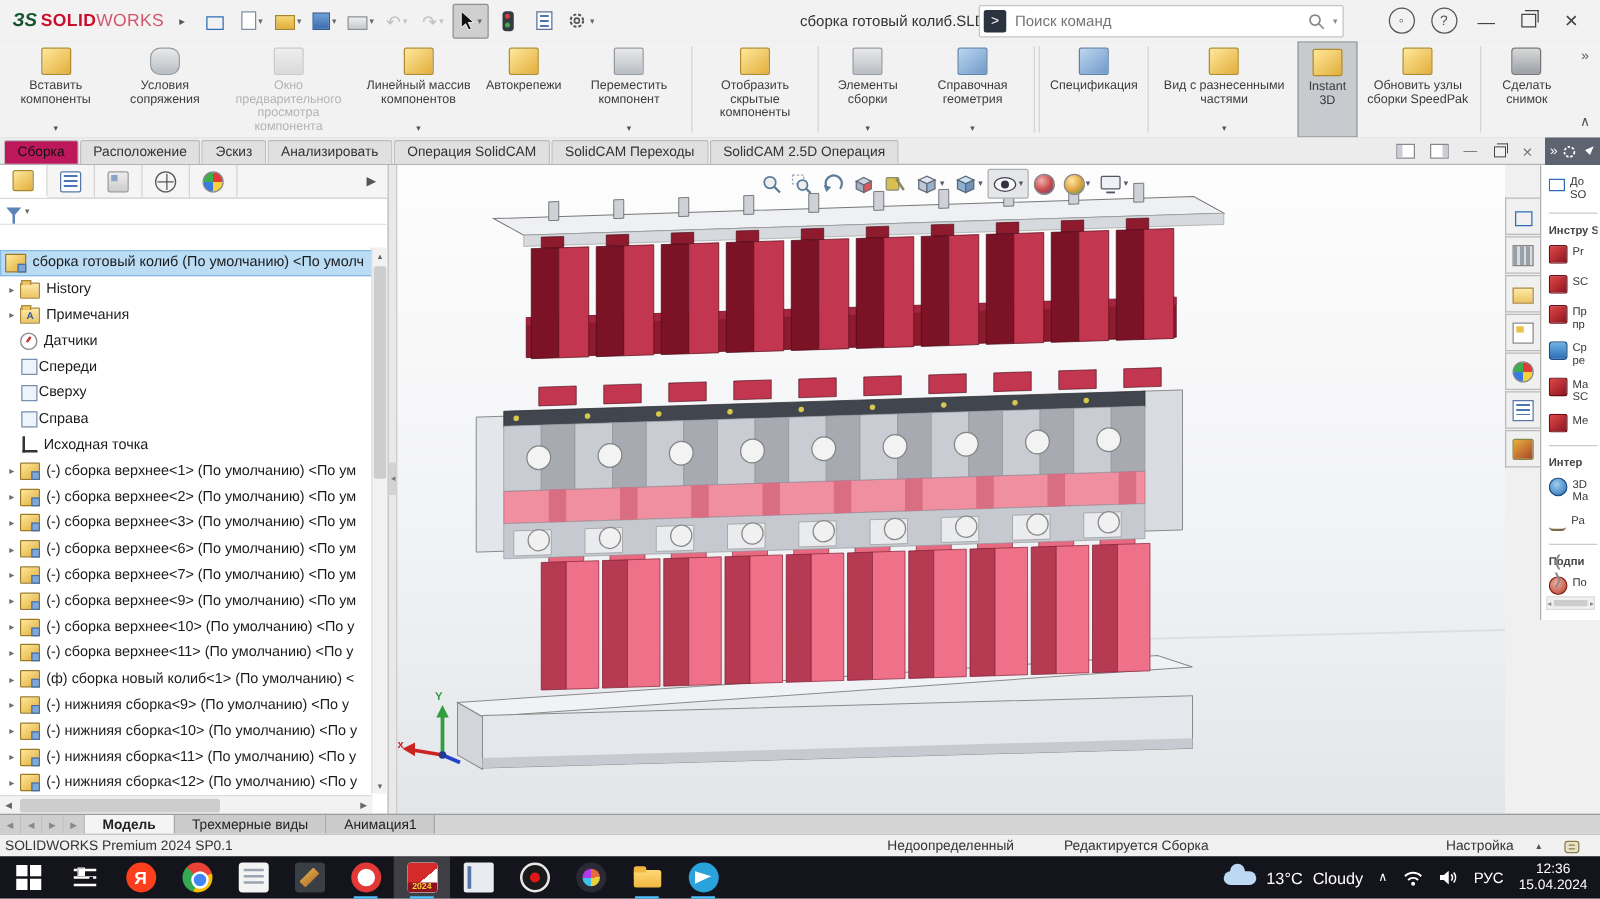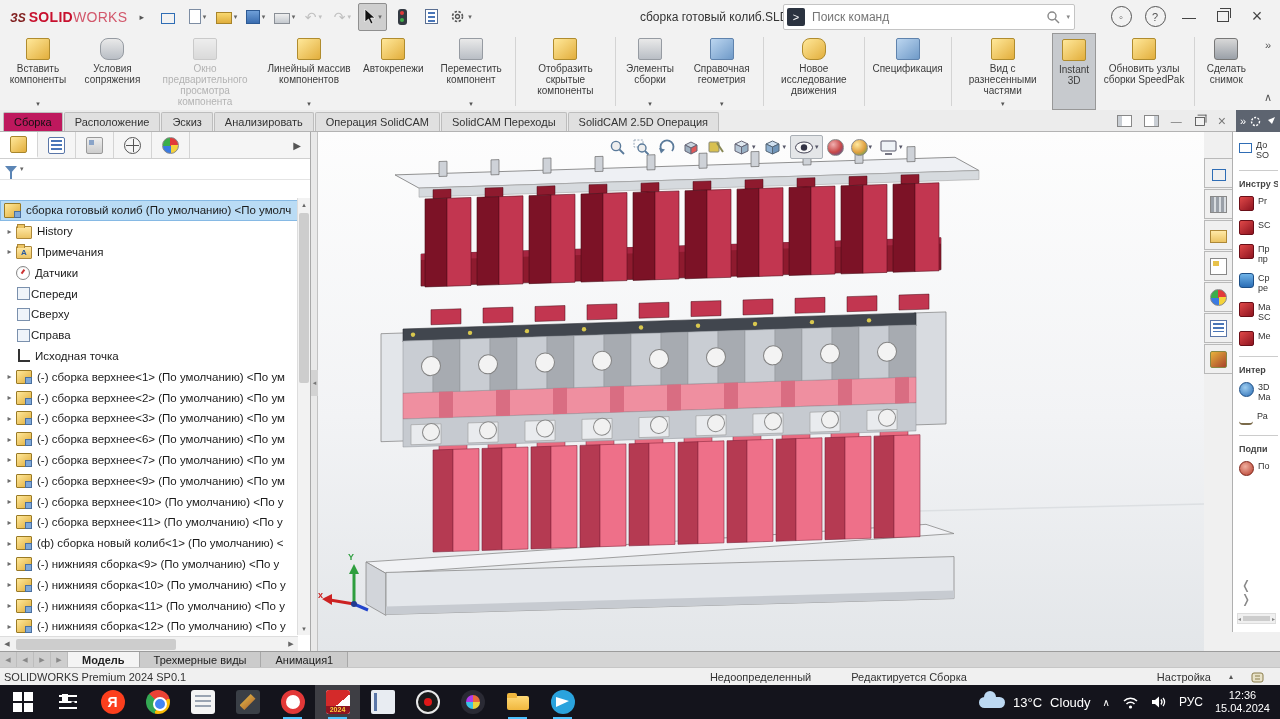--- a/index.html
+++ b/index.html
@@ -2,21 +2,21 @@
 <html><head>
 <meta charset="utf-8">
 <style>
   html,body{margin:0;padding:0}
   body{width:1280px;height:719px;overflow:hidden;position:relative;
        font-family:"Liberation Sans",sans-serif;font-size:12px;color:#222;background:#f0f0f0}
   
   #titlebar{position:absolute;left:0;top:0;width:1280px;height:33px;background:#f2f2f2;
             border-bottom:1px solid #dcdcdc;display:flex;align-items:center}
   .logo{display:flex;align-items:baseline;margin-left:10px;white-space:nowrap}
-  .logo .mark{color:#7f1d1d;font-weight:bold;font-style:italic;font-size:12px;margin-right:3px}
+  .logo .mark{color:#14532d;font-weight:bold;font-style:italic;font-size:15px;margin-right:3px}
   .logo .b{color:#c8102e;font-weight:bold;font-size:14px;letter-spacing:.3px}
   .logo .l{color:#d2576b;font-size:14px;letter-spacing:.3px}
   .logo-exp{margin:0 10px 0 12px;color:#555;font-size:9px}
   .qbtn{width:27px;height:26px;display:flex;align-items:center;justify-content:center;margin:0 1px;border-radius:2px;position:relative}
   .qbtn .caret{font-size:7px;color:#666;margin-left:2px}
   .qbtn.sel{background:#cfcfcf;border:1px solid #8f8f8f}
   .qi{width:17px;height:15px;position:relative;box-sizing:border-box}
   .qi-home{color:#2f6db5;font-size:17px;line-height:15px}
   .qi-doc{background:#fff;border:1px solid #7d8da3;width:12px;height:15px}
   .qi-open{background:linear-gradient(#f8d870,#e0ae3c);border:1px solid #a8842a;width:16px;height:12px;margin-top:3px}
@@ -132,21 +132,21 @@
   .ti{width:15px;height:15px}
   .ti-home{color:#2f6db5;font-size:16px;line-height:14px;text-align:center}
   .ti-lib{background:repeating-linear-gradient(90deg,#9aa0a8 0 3px,#d8dce0 3px 5px);border:1px solid #888}
   .ti-fold{background:linear-gradient(#ffe9a8,#ecc463);border:1px solid #ad8838;height:11px;margin-top:3px}
   .ti-view{background:#fff;border:1px solid #888;position:relative}
   .ti-view::after{content:"";position:absolute;left:2px;top:2px;width:6px;height:5px;background:#e8c24a}
   .ti-app{border-radius:50%;background:conic-gradient(#e23a3a 0 90deg,#f5d33a 90deg 180deg,#3a7ae2 180deg 270deg,#3aae4a 270deg);border:1px solid #888}
   .ti-props{background:#fff;border:1px solid #5a76a8}
   .ti-props::before{content:"";display:block;margin:2px;height:9px;background:repeating-linear-gradient(#4a76b8 0 2px,transparent 2px 4px)}
   .ti-tool{background:linear-gradient(140deg,#e8b23c,#a8432a);border:1px solid #884;border-radius:2px}
-  #tp-content{position:absolute;left:1232px;top:132px;width:48px;height:500px;background:#fff;border-left:1px solid #b0b0b0;
+  #tp-content{position:absolute;left:1232px;top:132px;width:48px;height:364px;background:#fff;border-left:1px solid #b0b0b0;
               box-sizing:border-box;overflow:hidden;font-size:9px;color:#333;padding:8px 0 0 6px}
   .tp-row{display:flex;align-items:flex-start;gap:4px;margin-bottom:9px;white-space:nowrap;overflow:hidden}
   .tp-sec{font-weight:bold;color:#444;margin:10px 0 7px;border-top:1px solid #ccc;padding-top:8px;white-space:nowrap;overflow:hidden;margin-right:2px}
   .cube-red{width:13px;height:13px;flex:none;background:linear-gradient(140deg,#e04848,#8e1420);border:1px solid #6a0f18;border-radius:2px}
   .globe-b{width:13px;height:13px;flex:none;border-radius:50%;background:radial-gradient(circle at 40% 35%,#9ecdf0,#2a6db5);border:1px solid #1d4f86}
   .globe-r{width:13px;height:13px;flex:none;border-radius:50%;background:radial-gradient(circle at 40% 35%,#f0b0a0,#b53a2a);border:1px solid #7d2418}
   .hand-ico{width:14px;height:9px;flex:none;border-bottom:2px solid #7a6a4a;border-radius:0 0 4px 4px;margin-top:3px}
   .sync-ico{width:13px;height:13px;flex:none;border-radius:3px;background:linear-gradient(#6fb3e8,#2a6db5);border:1px solid #1d4f86}
   .tp-nav{position:absolute;bottom:26px;left:8px;color:#888;font-size:12px;letter-spacing:8px}
   .tp-minisb{position:absolute;bottom:8px;left:4px;right:4px;height:9px;background:#f0f0f0;border:1px solid #ddd;display:flex;align-items:center;font-size:6px;color:#888}
@@ -323,24 +323,20 @@
       <span class="ric g"></span>
       <span>Элементы сборки</span>
       <span class="rcaret">▾</span>
     </div>
   <div class="rbtn">
       <span class="ric b"></span>
       <span>Справочная геометрия</span>
       <span class="rcaret">▾</span>
     </div>
   <div class="rsep"></div>
-  <div class="rbtn">
-      <span class="ric y" style="border-radius:8px"></span>
-      <span>Новое исследование движения</span>
-    </div>
   <div class="rsep"></div>
   <div class="rbtn">
       <span class="ric b"></span>
       <span>Спецификация</span>
     </div>
   <div class="rsep"></div>
   <div class="rbtn" style="max-width:126px">
       <span class="ric y"></span>
       <span>Вид с разнесенными частями</span>
       <span class="rcaret">▾</span>

